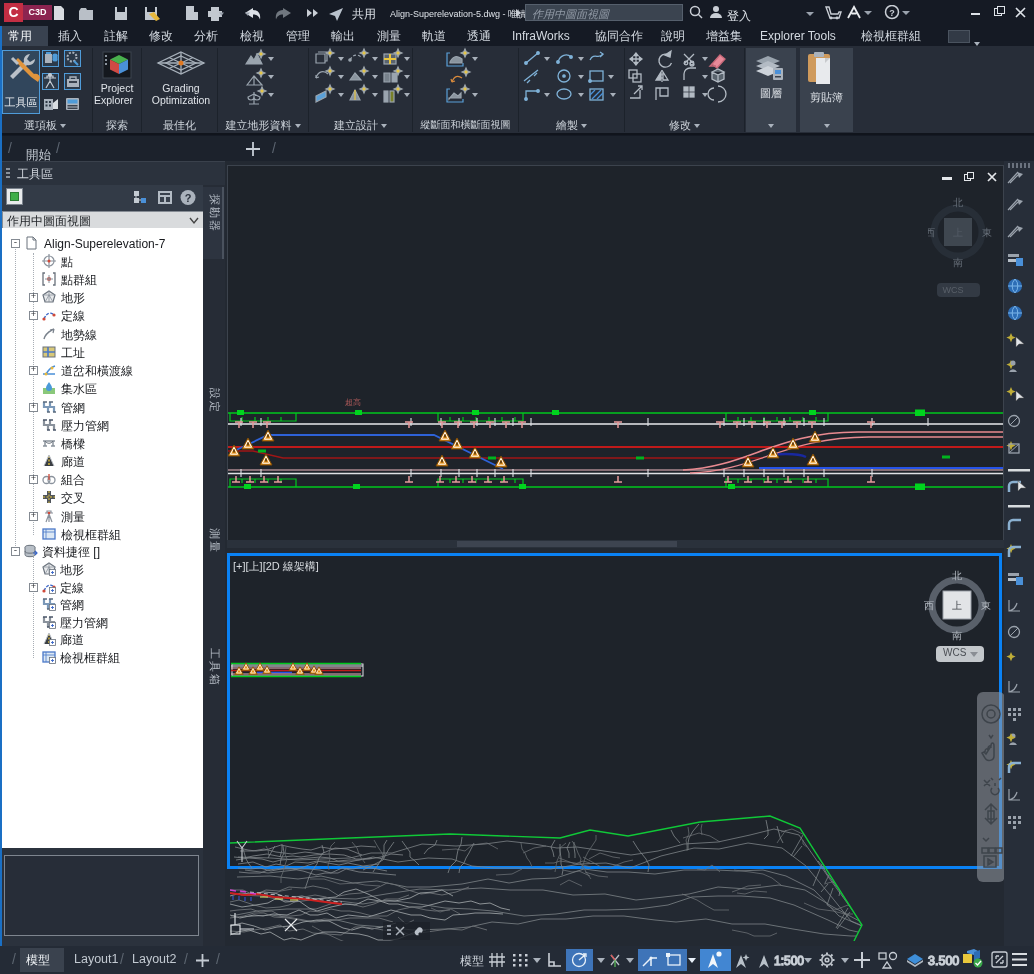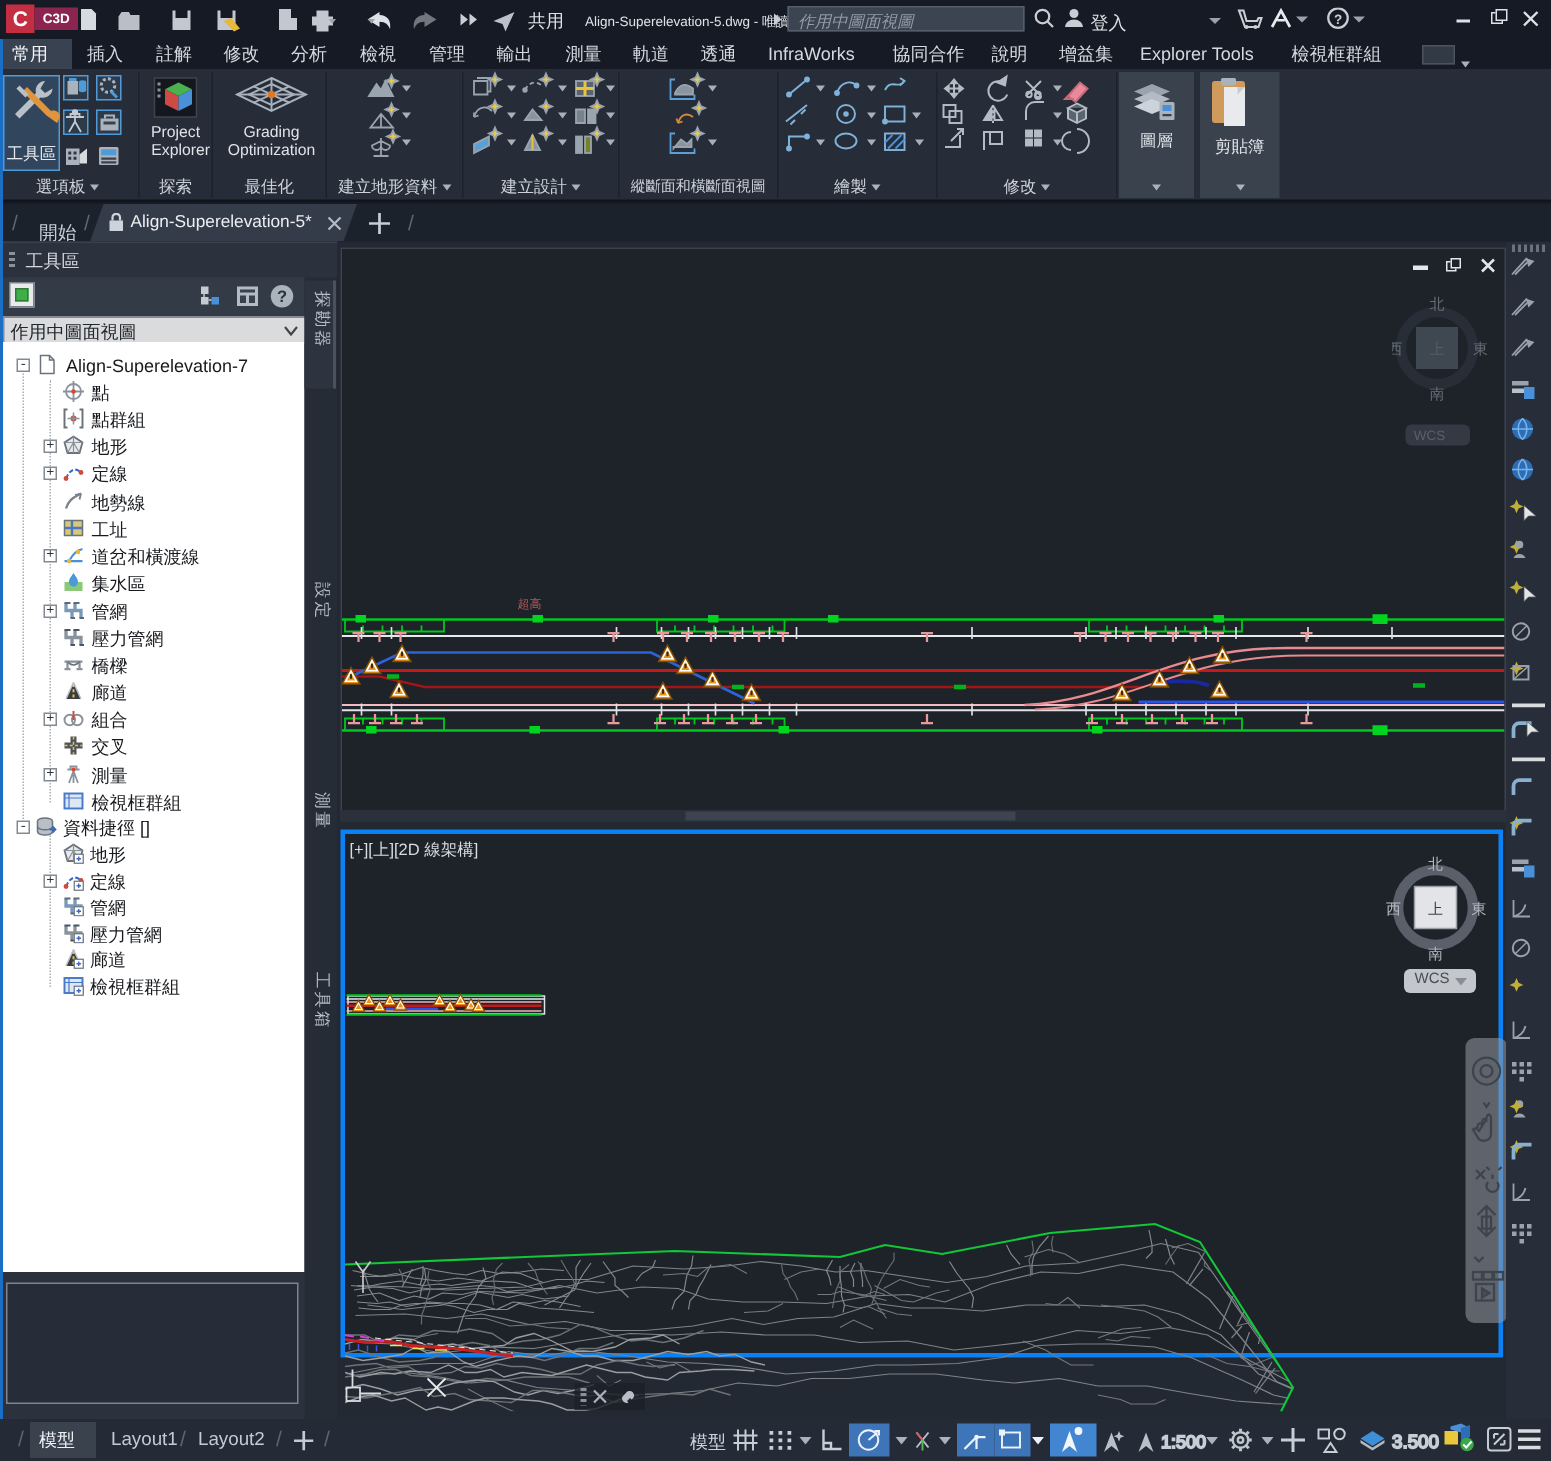--- a/index.html
+++ b/index.html
@@ -22,21 +22,21 @@
 #ftabs{left:0;top:136px;width:1034px;height:25px;background:#1c222c}
 
 #tspace{left:0;top:161px;width:225px;height:785px;background:#2b323d}
 #tree{position:absolute;left:2px;top:67px;width:201px;height:620px;background:#fff;overflow:hidden}
 .trow{position:absolute;height:18px;line-height:18px;font-size:12px;color:#17191d;white-space:nowrap}
 .ebox{position:absolute;width:9px;height:9px;background:#fff;border:1px solid #848a92;color:#30343a;font-size:9px;line-height:7px;text-align:center;font-family:"Liberation Mono",monospace}
 .ticon{position:absolute;width:14px;height:14px}
 
 #canvas{left:225px;top:161px;width:779px;height:785px;background:#232932}
 #vp1{position:absolute;left:2px;top:4px;width:777px;height:382px;background:#1e232a;border:1px solid #3c434d}
-#vp2{position:absolute;left:2px;top:392px;width:775px;height:352px;background:#1e232a;border:3px solid #0a82f5}
+#vp2{position:absolute;left:2px;top:392px;width:775px;height:316px;background:#1e232a;border:3px solid #0a82f5}
 
 #rightbar{left:1004px;top:161px;width:30px;height:785px;background:#272e39}
 
 #status{left:0;top:946px;width:1034px;height:28px;background:#242b36}
 .slash{color:#5c6570;font-size:14px}
 text{font-family:"Liberation Sans",sans-serif}
 .vt{position:absolute;left:4px;top:7px;writing-mode:vertical-rl;text-orientation:sideways;font-size:11px;color:#b8bfc8;letter-spacing:2px;white-space:nowrap}
 .dot{position:absolute;width:0;border-left:1px dotted #a8aeb5}
 </style></head>
 <body>
@@ -303,21 +303,21 @@
   <g>
           <rect x="808" y="8" width="22" height="28" rx="2" fill="#cf9a5c"></rect>
           <rect x="814" y="6" width="10" height="5" rx="1" fill="#aab2bc"></rect>
           <path d="M816,12 h14 v26 h-14 z" fill="#e8eaed"></path>
           <path d="M830,12 l-5,0 0,5" fill="#c8cacd"></path>
         </g>
  </svg>
  <span class="abs" style="left:4px;top:49px;width:34px;text-align:center;font-size:11px;color:#e4e8ec">工具區</span>
  <span class="glabel" style="left:10px;width:70px">選項板 <span class="caret"></span></span>
  <span class="abs" style="left:94px;top:36px;width:46px;text-align:center;font-size:10.5px;color:#dfe3e8">Project</span>
- <span class="abs" style="left:94px;top:48px;width:46px;text-align:right;font-size:10.5px;color:#dfe3e8">Explorer</span>
+ <span class="abs" style="left:94px;top:48px;width:46px;text-align:left;font-size:10.5px;color:#dfe3e8">Explorer</span>
  <span class="glabel" style="left:94px;width:46px">探索</span>
  <span class="abs" style="left:144px;top:36px;width:74px;text-align:center;font-size:10.5px;color:#dfe3e8">Grading</span>
  <span class="abs" style="left:144px;top:48px;width:74px;text-align:center;font-size:10.5px;color:#dfe3e8">Optimization</span>
  <span class="glabel" style="left:142px;width:75px">最佳化</span>
  <span class="glabel" style="left:219px;width:88px">建立地形資料 <span class="caret"></span></span>
  <span class="glabel" style="left:312px;width:97px">建立設計 <span class="caret"></span></span>
  <span class="glabel" style="left:414px;width:103px;font-size:10px">縱斷面和橫斷面視圖</span>
  <span class="glabel" style="left:520px;width:103px">繪製 <span class="caret"></span></span>
  <span class="glabel" style="left:626px;width:117px">修改 <span class="caret"></span></span>
  <span class="abs" style="left:746px;top:40px;width:50px;text-align:center;font-size:11px;color:#dfe3e8">圖層</span>
@@ -346,30 +346,20 @@
       <div class="mcaret" style="left:578px;top:47px"></div>
       <div class="mcaret" style="left:610px;top:47px"></div>
  <div class="mcaret" style="left:702px;top:11px"></div>
       <div class="mcaret" style="left:702px;top:29px"></div>
       <div class="mcaret" style="left:702px;top:47px"></div>
 </div>
 <div class="abs" id="ftabs">
  <span class="slash abs" style="left:8px;top:4px">/</span>
  <span class="abs" style="left:26px;top:11px;font-size:12.5px;color:#c6cdd5">開始</span>
  <span class="slash abs" style="left:56px;top:4px">/</span>
- <div class="abs" style="left:60px;top:0;width:178px;height:25px;background:#343c49;clip-path:polygon(9px 0,100% 0,169px 100%,0 100%)">
-  <svg class="abs" style="left:12px;top:6px" width="11" height="13">
-          <rect x="1" y="5" width="9" height="7" fill="#cdd3da"></rect>
-          <path d="M3,5 v-2 a2.5,2.5 0 0 1 5,0 v2" fill="none" stroke="#cdd3da" stroke-width="1.5"></path>
-        </svg>
-  <span class="abs" style="left:27px;top:6px;font-size:11.5px;color:#eceff2;white-space:nowrap">Align-Superelevation-5*</span>
-  <svg class="abs" style="left:158px;top:8px" width="10" height="10">
-          <path d="M1,1 L9,9 M9,1 L1,9" stroke="#b3bac3" stroke-width="1.5"></path>
-        </svg>
- </div>
  <svg class="abs" style="left:246px;top:6px" width="14" height="14">
         <path d="M7,0 V14 M0,7 H14" stroke="#c6cdd5" stroke-width="1.8"></path>
       </svg>
  <span class="slash abs" style="left:272px;top:4px">/</span>
 </div>
 <div class="abs" id="tspace">
  <div class="abs" style="left:0;top:0;width:225px;height:24px;background:#2b323d;border-top:1px solid #3a414c">
   <div class="abs" style="left:6px;top:6px;width:4px;height:12px;background:repeating-linear-gradient(#8a919b 0 2px,transparent 2px 4px)"></div>
   <span class="abs" style="left:17px;top:4px;font-size:12px;color:#d2d7de">工具區</span>
  </div>

